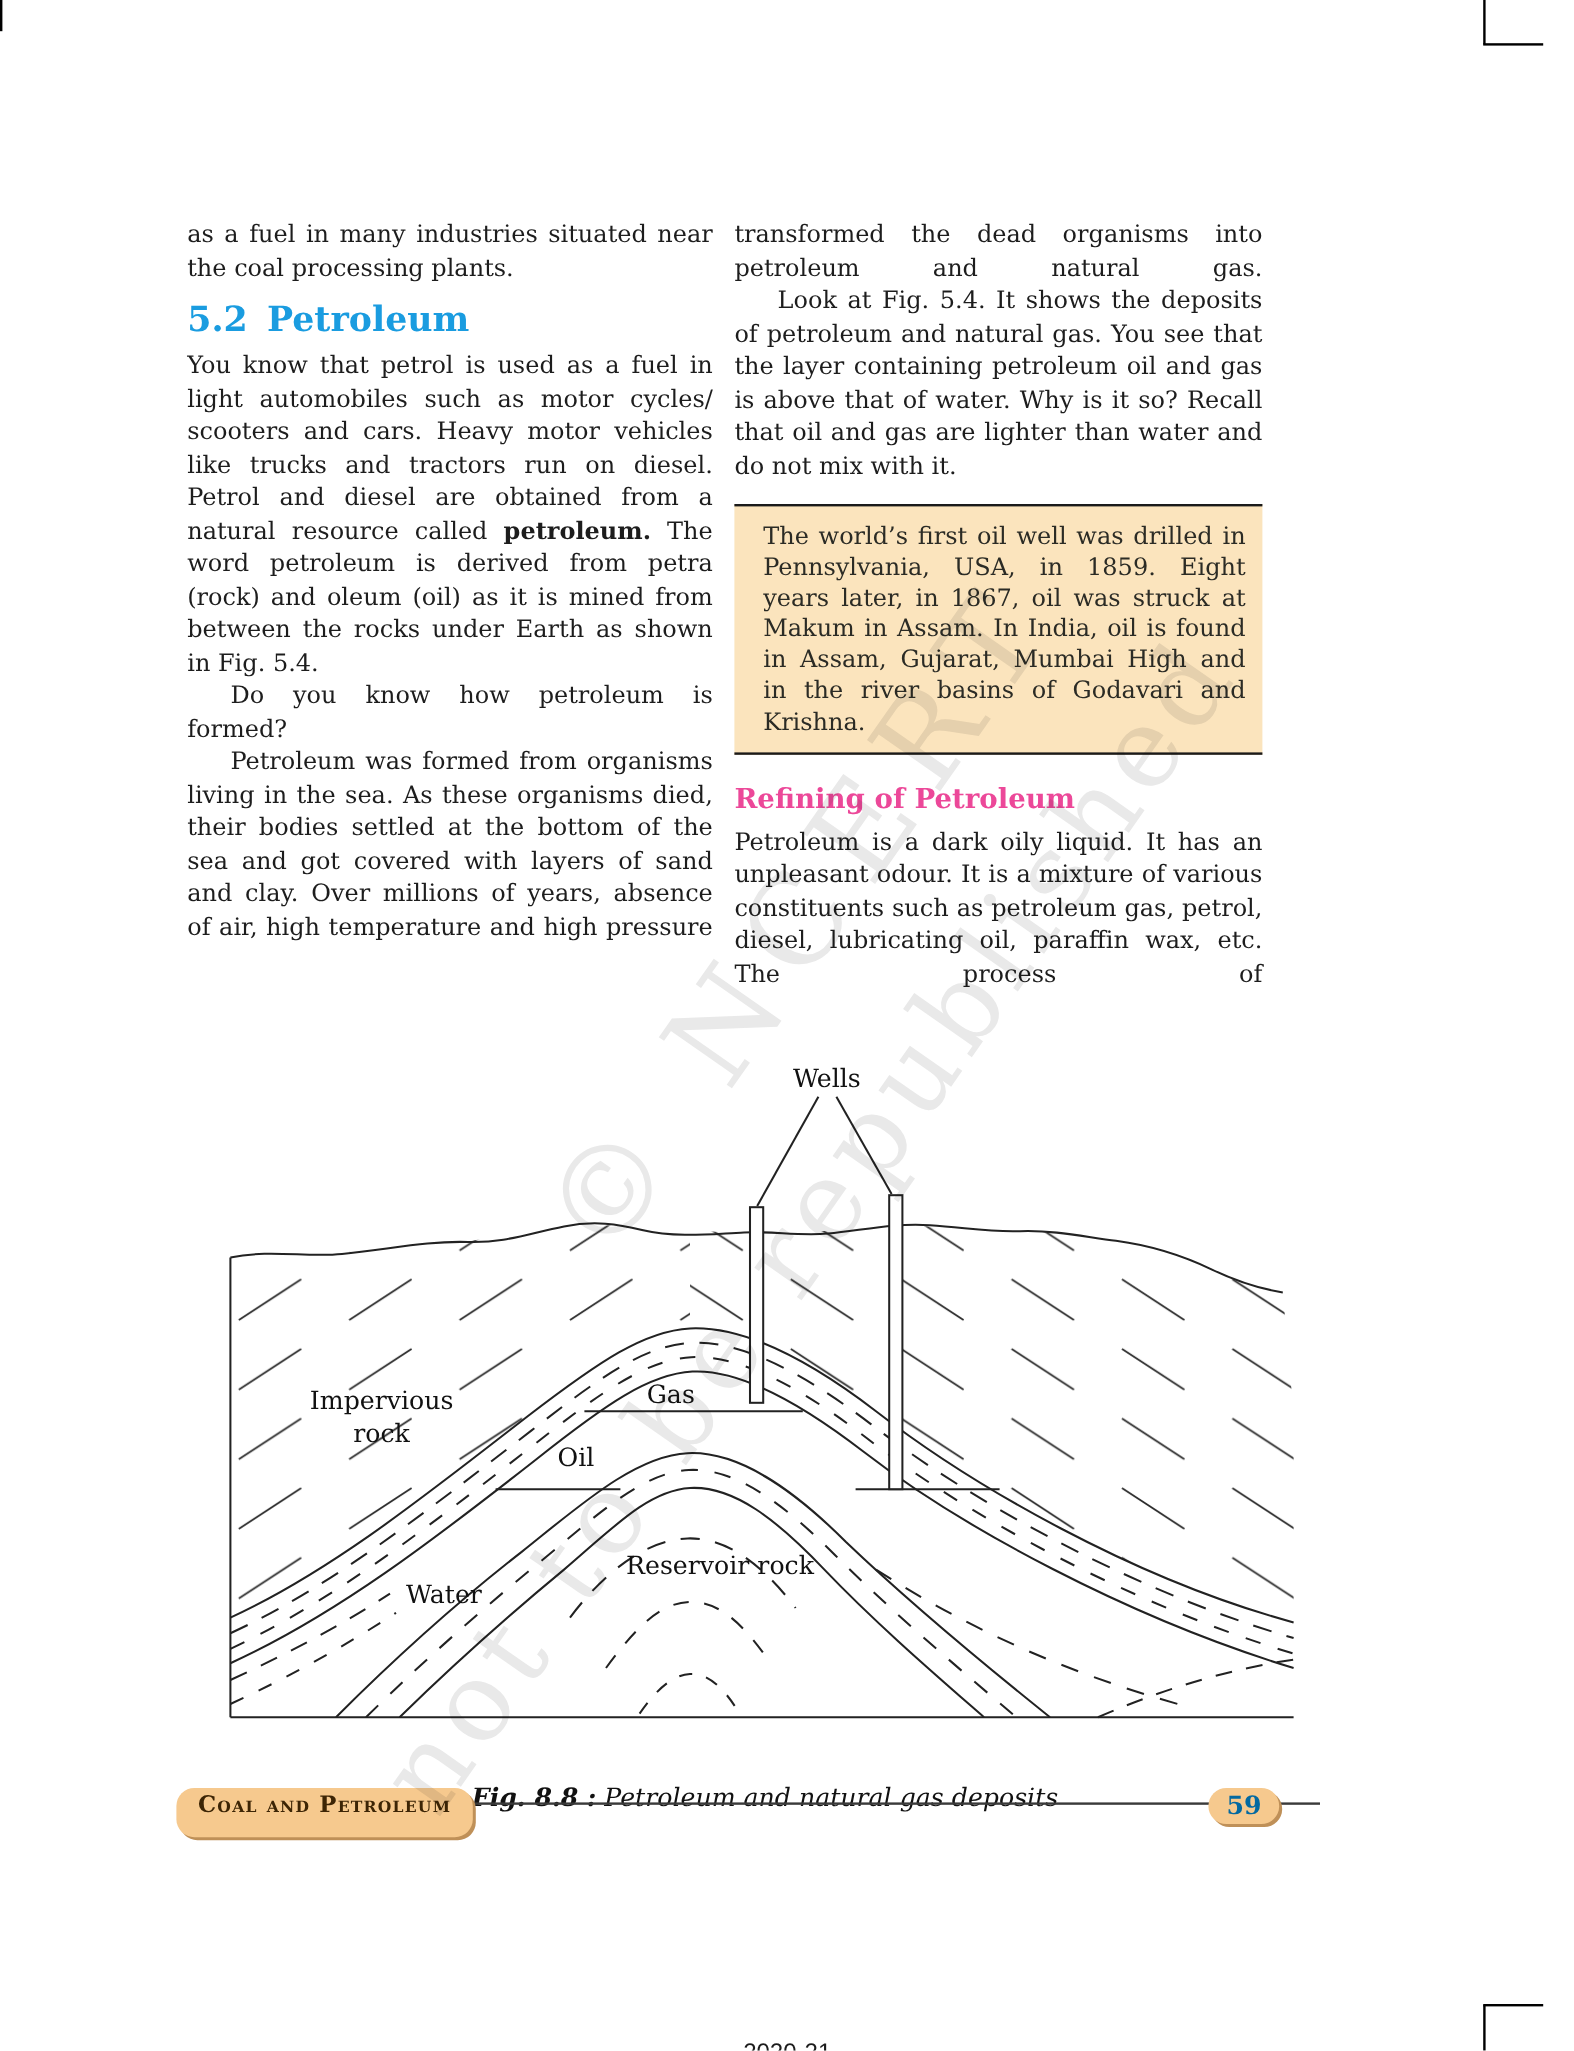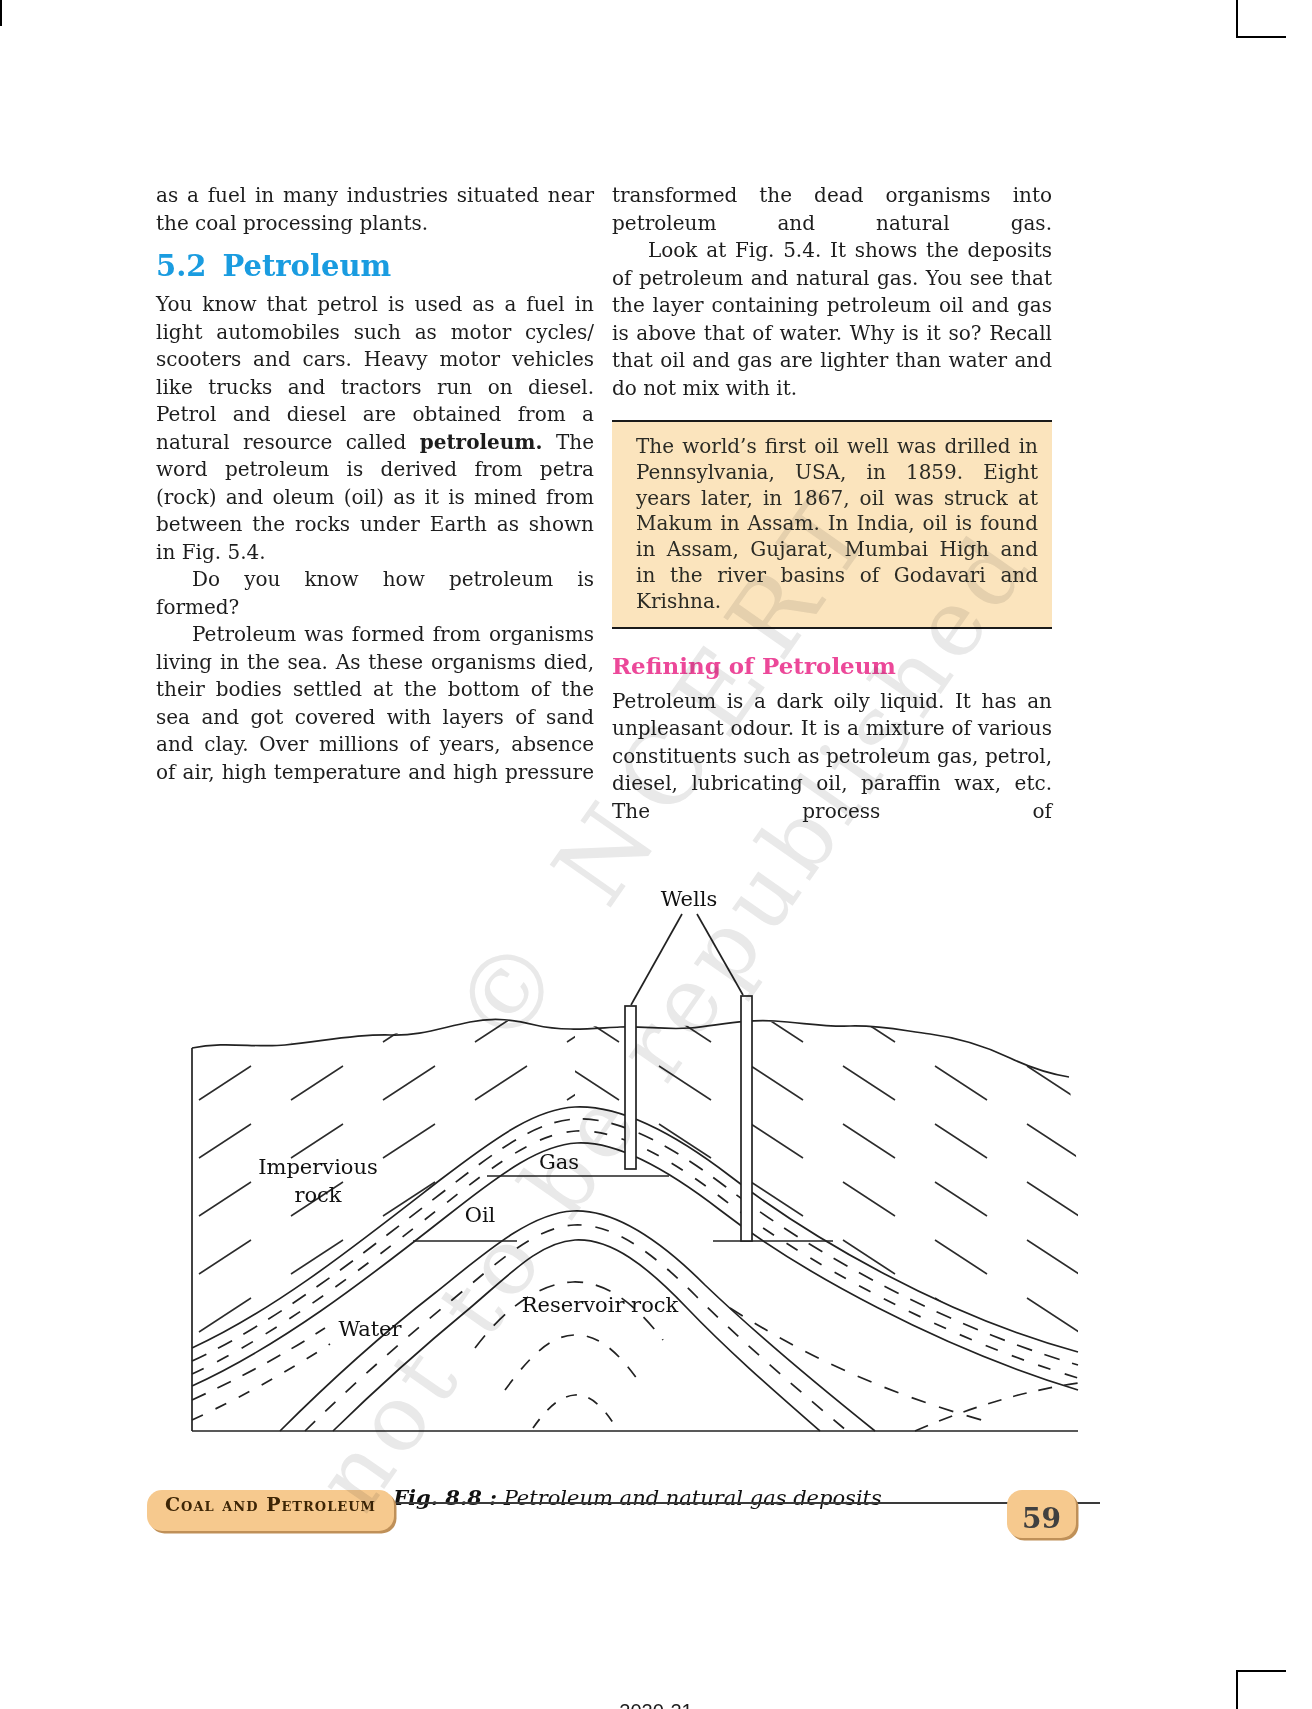--- a/index.html
+++ b/index.html
@@ -28,21 +28,21 @@
   .caption{margin:7px 0 0 0;text-align:center;font-size:21px;color:#111;}
   .cap-b{font-weight:bold;font-style:italic;}
   .cap-i{font-style:italic;}
 
   
   .footer-rule{position:absolute;left:150px;top:1502px;width:950px;height:0;border-top:2.5px solid #3a3a3a;}
   .badge{position:absolute;background:#f6c98e;border-radius:15px;box-shadow:2.5px 2.5px 0 #bf9058;
          color:#3d2505;font-weight:bold;z-index:3;}
   .badge-chapter{left:147px;top:1490px;padding:3px 18px 16px 18px;font-size:19px;
                  font-variant:small-caps;letter-spacing:1px;}
-  .badge-page{left:1007px;top:1490px;padding:12px 15px 3px 15px;font-size:28px;color:#404040;}
+  .badge-page{left:1007px;top:1490px;padding:2px 15px 3px 15px;font-size:21px;color:#0369a1;}
   .year{position:absolute;left:0;top:1700px;width:100%;text-align:center;
         font-family:"Liberation Sans","DejaVu Sans",sans-serif;font-size:20px;color:#1c1c1c;}
 
   
   .wm{position:absolute;white-space:nowrap;color:#bdbdbd;opacity:.34;z-index:2;pointer-events:none;
       mix-blend-mode:multiply;transform-origin:0 0;transform:rotate(-55deg);
       font-family:"DejaVu Serif",serif;}
   .wm1{left:430px;top:1000px;font-size:102px;letter-spacing:20px;}
   .wm2{left:295px;top:1468px;font-size:92px;letter-spacing:8px;}
 

